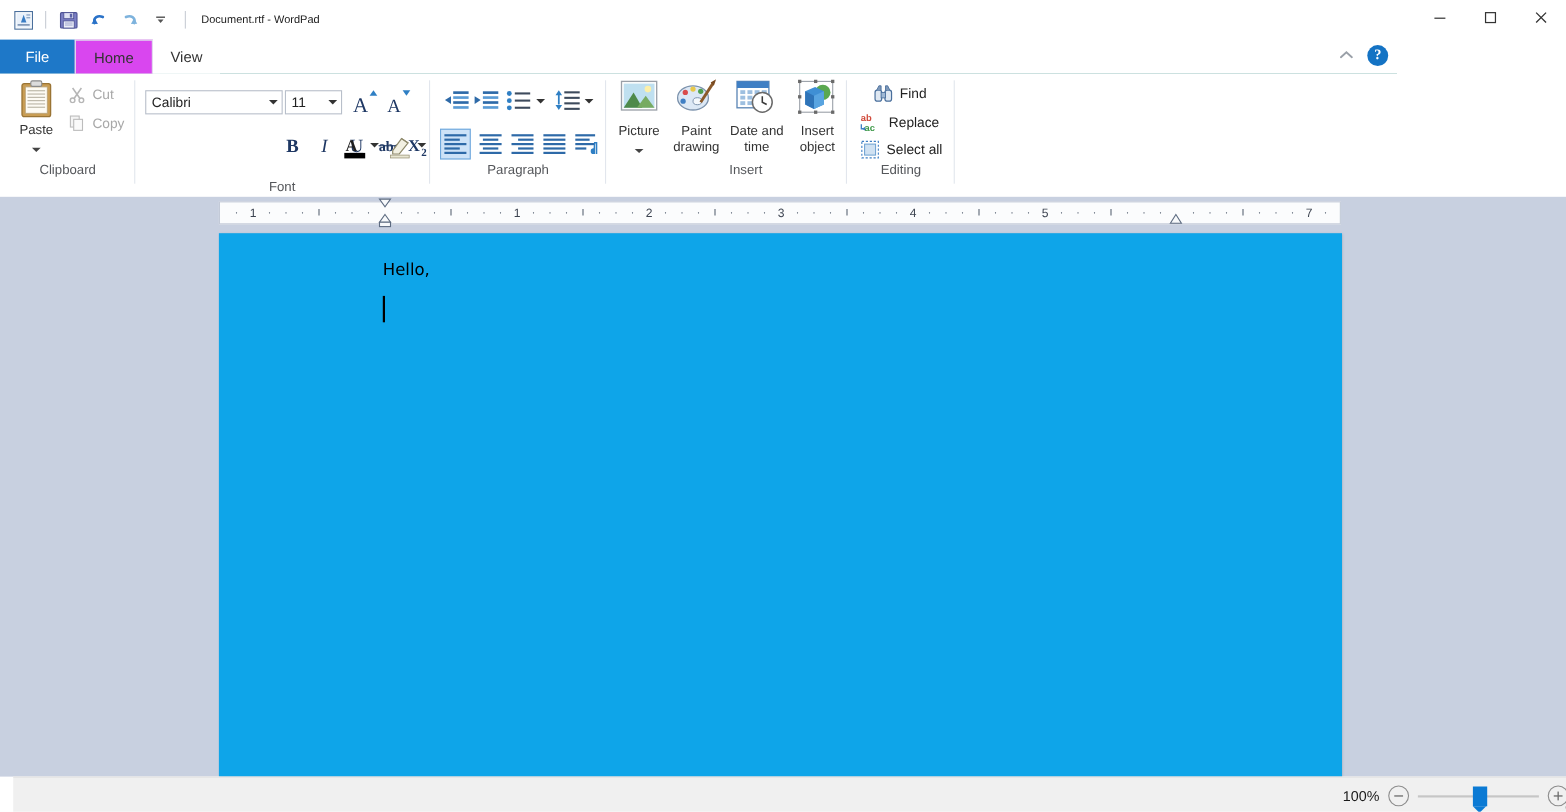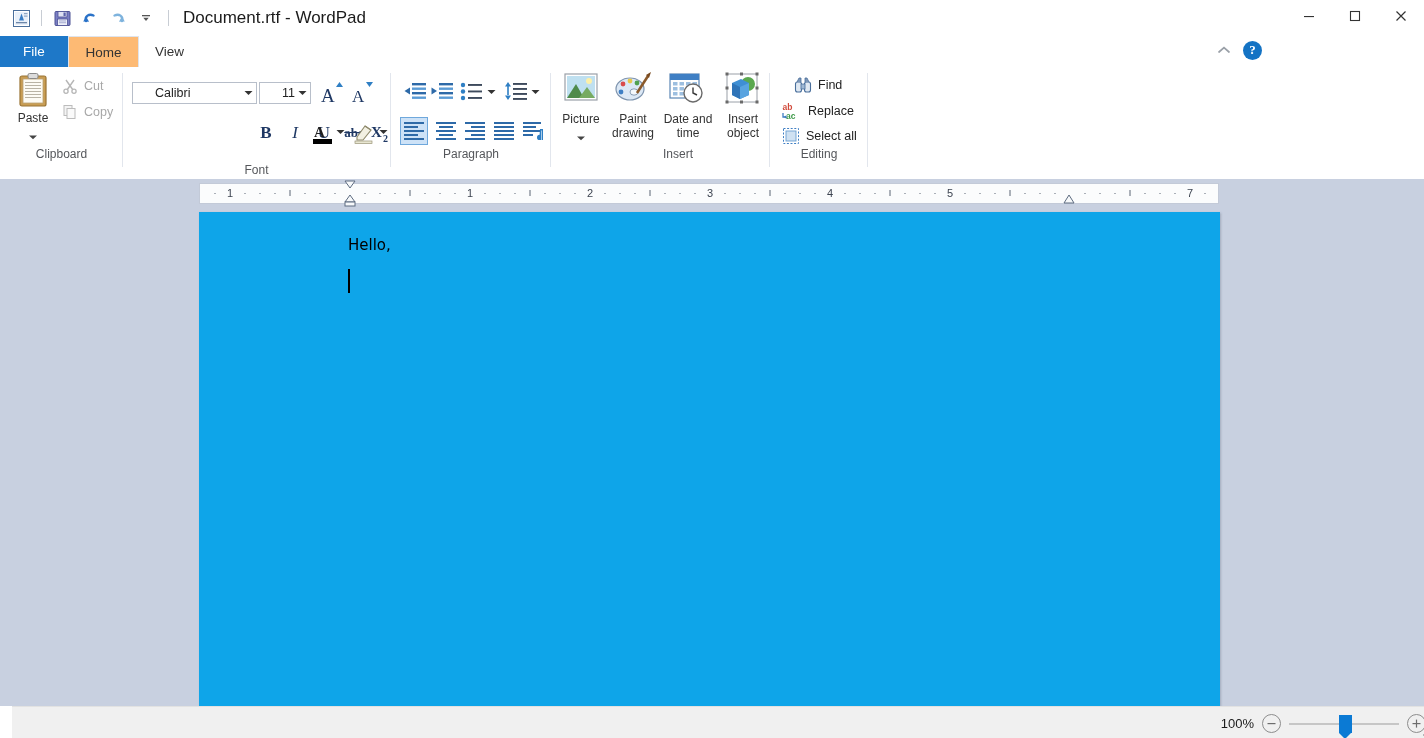--- a/index.html
+++ b/index.html
@@ -36,21 +36,21 @@
   .qat-btn {
     width: 26px; height: 26px;
     display: flex; align-items: center; justify-content: center;
   }
   .qat-sep {
     width: 1px; height: 16px;
     background: #c8cdd4;
     margin: 0 5px;
   }
   .title-text {
-    font-size: 17px;
+    font-size: 10px;
     color: #1b1b1b;
     margin-left: 9px;
     white-space: nowrap;
   }
   .wincontrols {
     position: absolute;
     right: 0; top: 0;
     display: flex;
   }
   .wc {
@@ -75,21 +75,21 @@
     color: #333333;
     box-sizing: border-box;
   }
   .tab-file {
     left: 0; width: 68px;
     background: #1e78c8;
     color: #ffffff;
   }
   .tab-home {
     left: 68px; width: 71px;
-    background: #fdba74;
+    background: #d946ef;
     border-left: 1px solid #dfe4ec;
     border-right: 1px solid #dfe4ec;
     border-top: 1px solid #dfe4ec;
   }
   .tab-view {
     left: 139px; width: 61px;
     background: #ffffff;
   }
   .ribbon-right-ctl {
     position: absolute;
@@ -164,21 +164,20 @@
   .combo {
     position: absolute;
     box-sizing: border-box;
     border: 1px solid #b8bfca;
     background: #ffffff;
     height: 22px;
     display: flex;
     align-items: center;
     font-size: 12.5px;
     color: #222;
-    padding-left: 17px;
   }
   .combo .val { padding-left: 5px; flex: 1; white-space: nowrap; }
   .combo .arw {
     width: 16px; display:flex; align-items:center; justify-content:center;
   }
   .fbtn {
     position: absolute;
     display: flex; align-items: center; justify-content: center;
   }
   .fbtn-txt {

